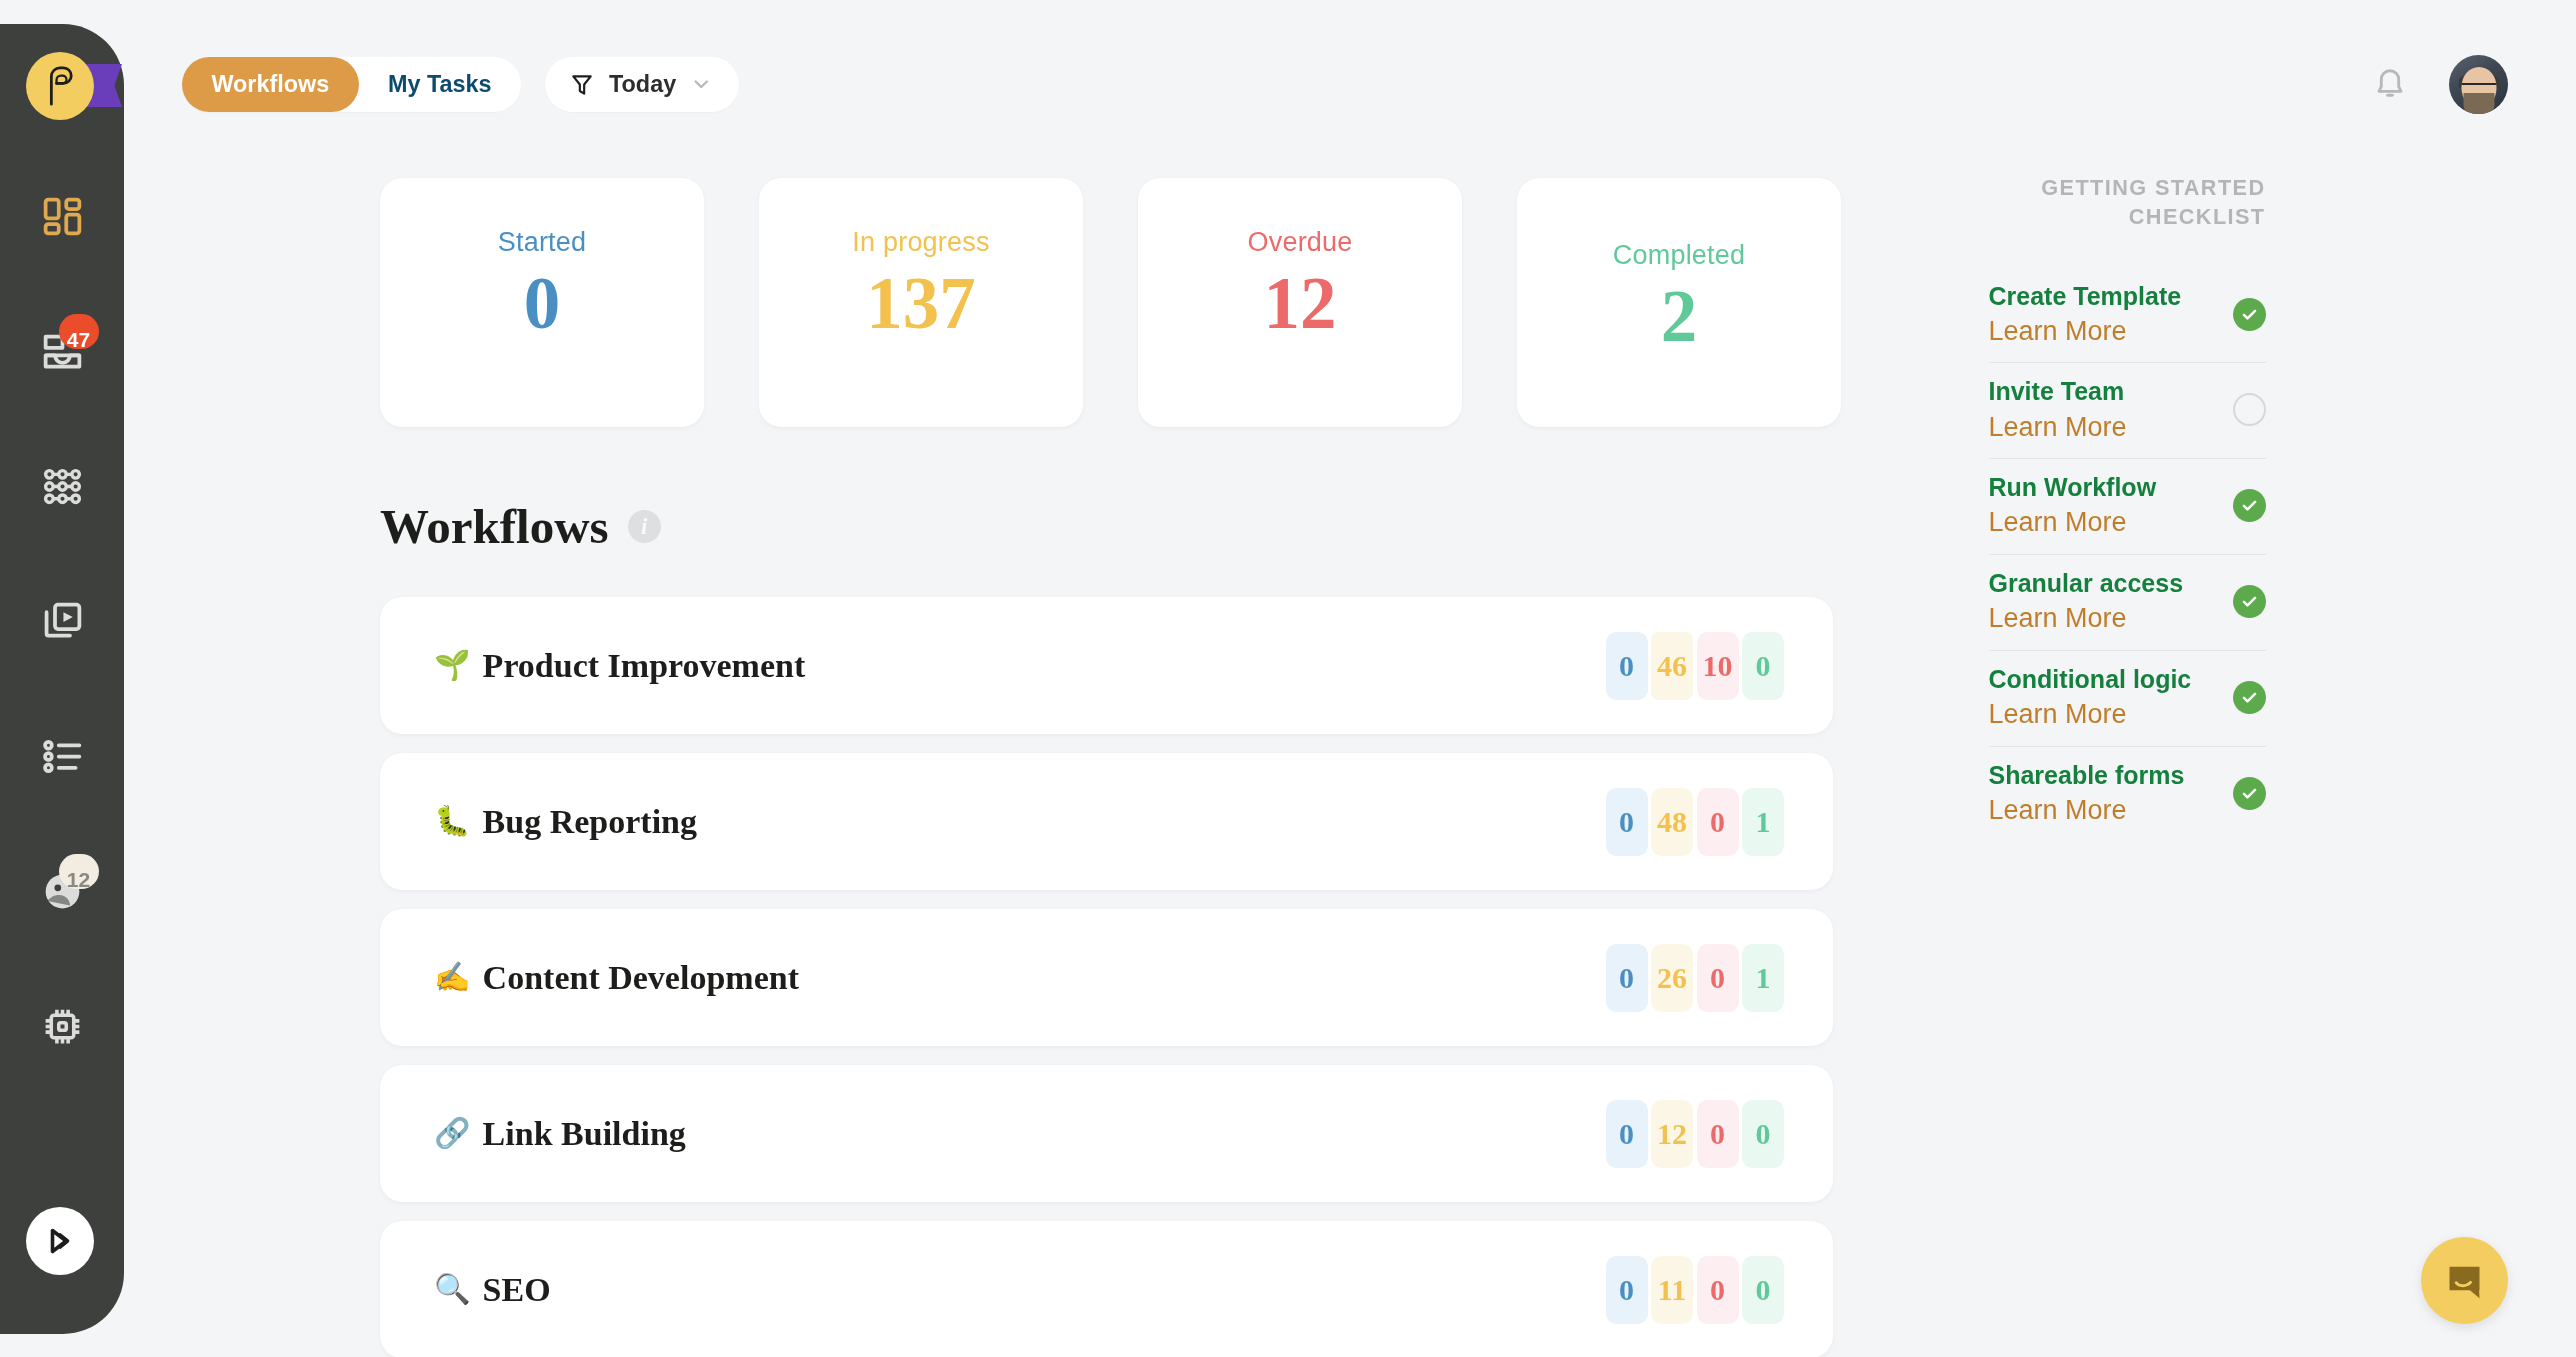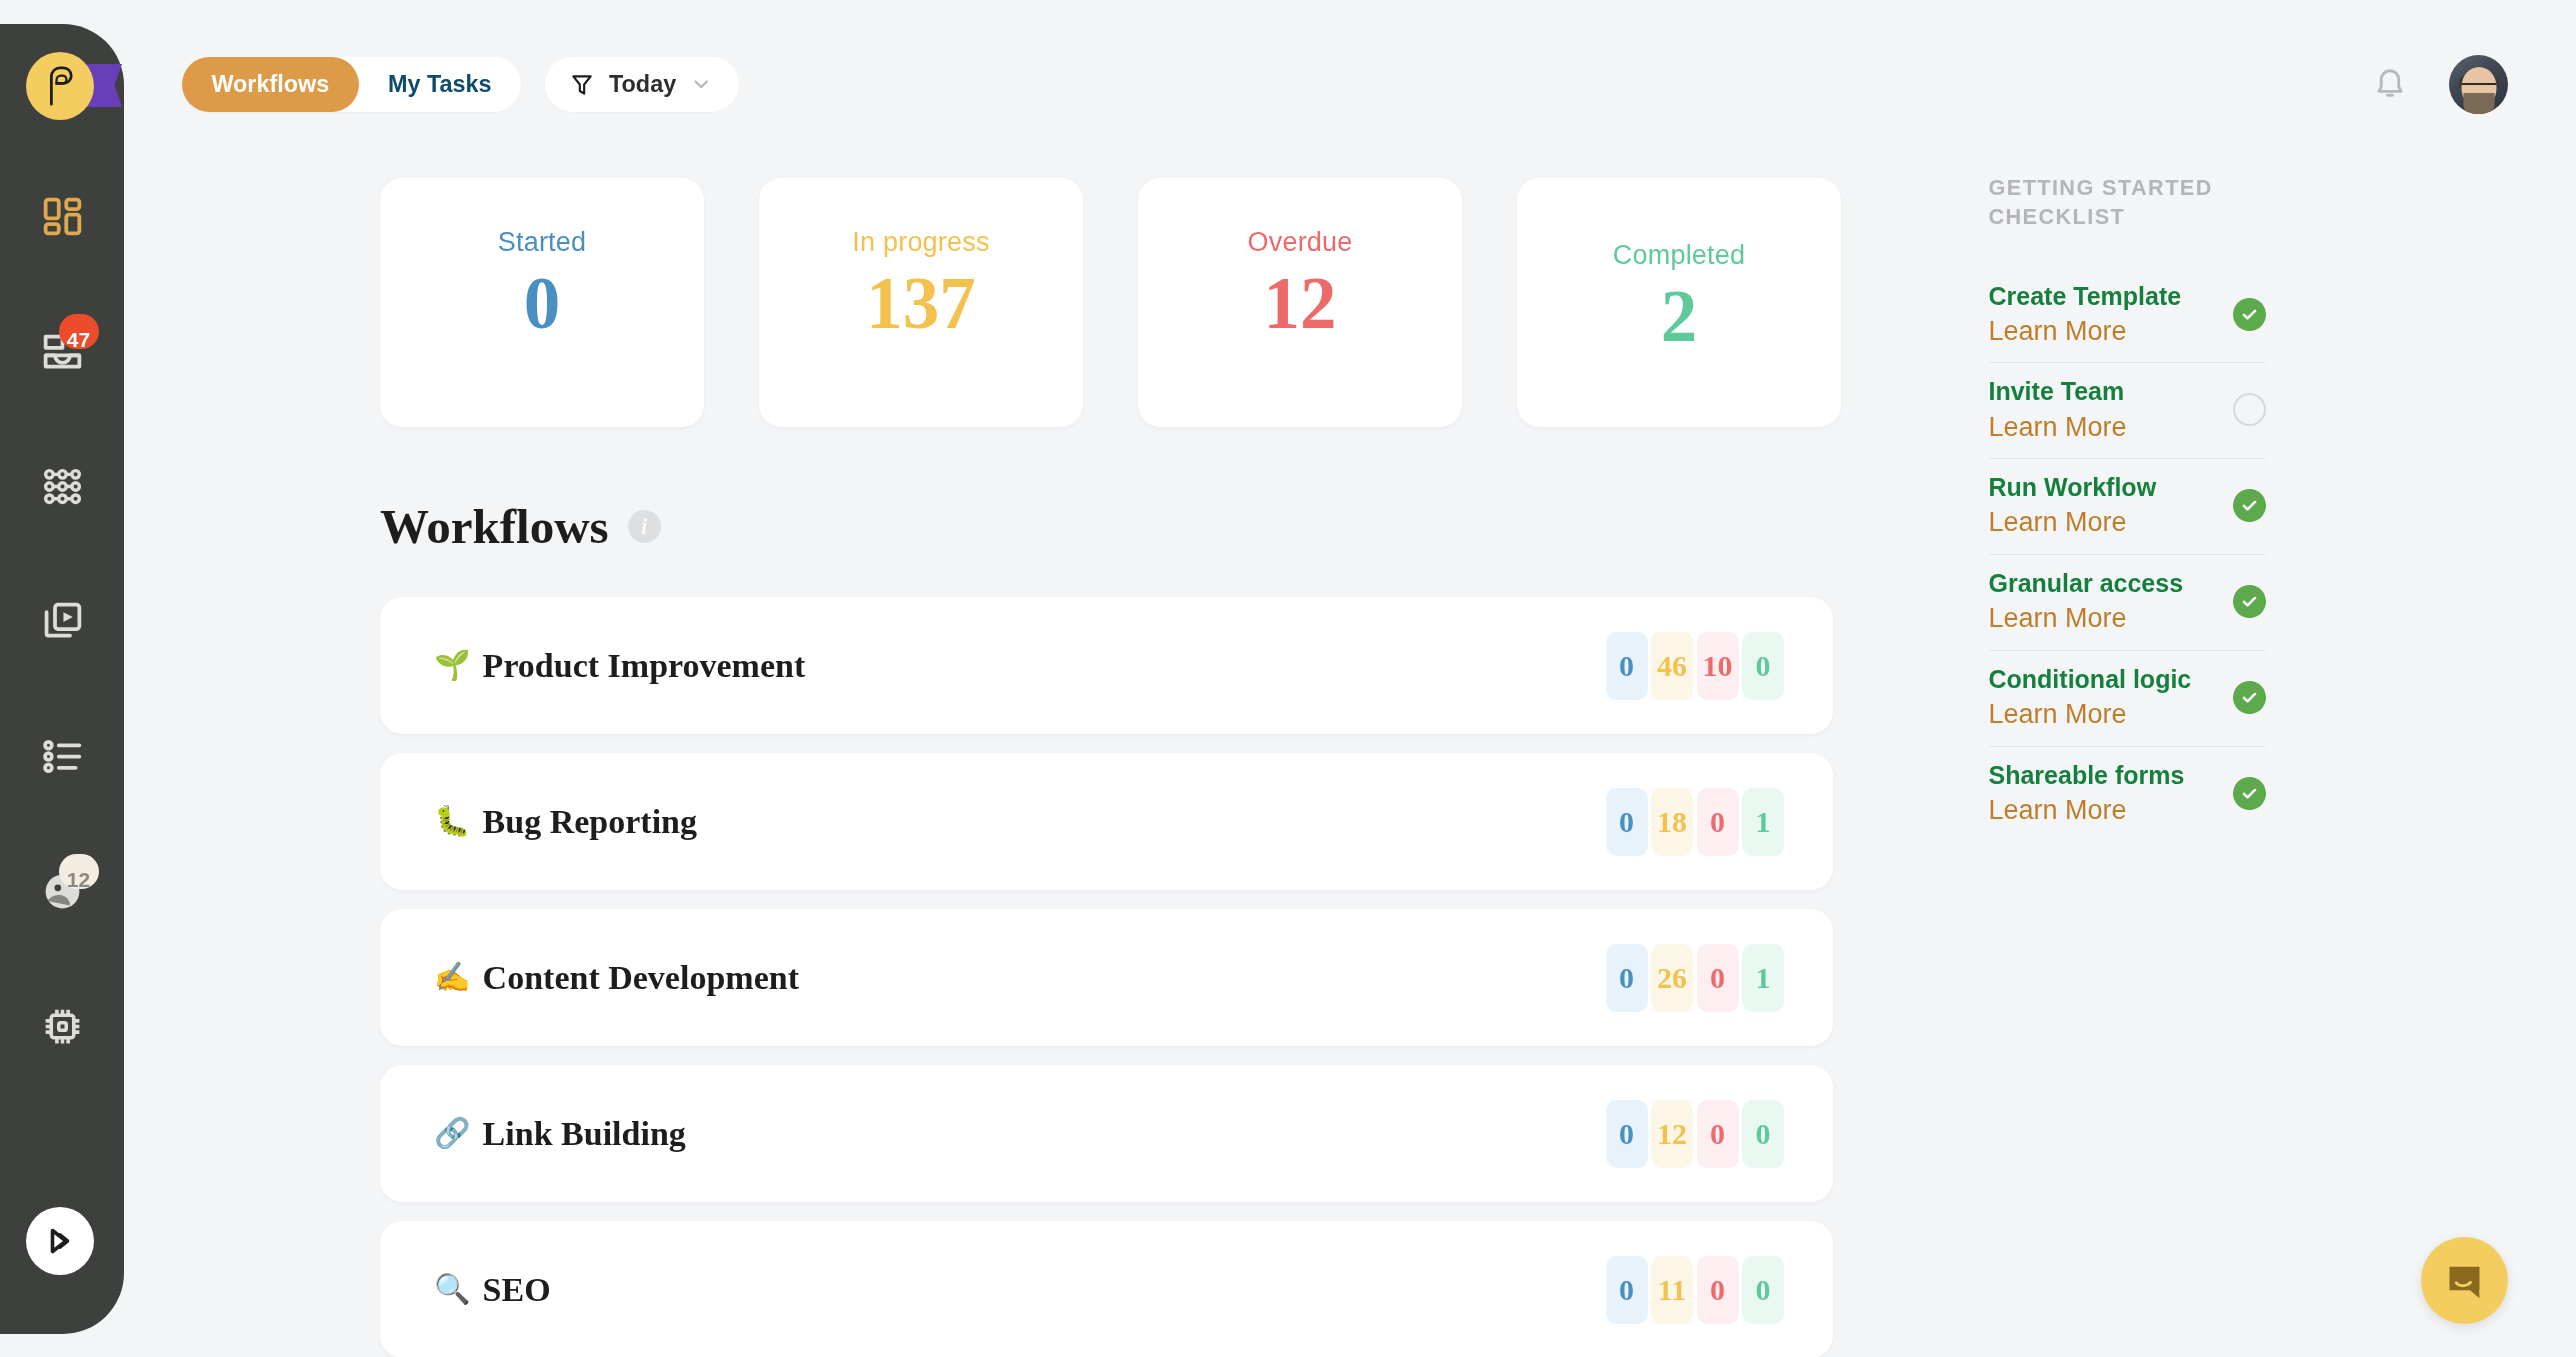--- a/index.html
+++ b/index.html
@@ -125,21 +125,21 @@
   .wf-counts { display: flex; gap: 3.5px; }
   .count-pill {
     width: 42px; height: 68px; border-radius: 10.4px;
     display: flex; align-items: center; justify-content: center;
     font-family: "Liberation Serif", serif; font-weight: bold; font-size: 30px;
   }
 
   
   .rightpanel { position: absolute; left: 1945px; top: 91px; width: 364px; }
   .gs-title {
-    text-align: left; color: #b3b5b8; font-size: 21.7px; font-weight: bold;
+    text-align: right; color: #b3b5b8; font-size: 21.7px; font-weight: bold;
     letter-spacing: 1.4px; line-height: 1.35; margin-top: 82px; width: 277px; margin-left: auto; margin-right: auto;
   }
   .gs-list { margin-top: 36px; width: 277px; margin-left: auto; margin-right: auto; }
   .gs-item {
     display: flex; align-items: center; justify-content: space-between;
     padding: 14px 0 15.6px 0; border-bottom: 1.7px solid #e4e5e7; cursor: pointer;
   }
   .gs-item:last-child { border-bottom: none; }
   .gs-text .gs-label { font-size: 25px; font-weight: bold; color: #15803d; display: block; }
   .gs-text .gs-link { font-size: 27px; color: #c07d2a; display: block; margin-top: 5.2px; cursor: pointer; }
@@ -335,21 +335,21 @@
             <div class="count-pill" style="background: rgb(233, 248, 241); color: rgb(95, 201, 154);">0</div>
           </div>
         </div>
         <div class="wf-row">
           <div class="wf-name">
             <span class="wf-emoji">🐛</span>
             <span>Bug Reporting</span>
           </div>
           <div class="wf-counts">
             <div class="count-pill" style="background: rgb(232, 242, 251); color: rgb(74, 143, 194);">0</div>
-            <div class="count-pill" style="background: rgb(252, 246, 230); color: rgb(242, 193, 78);">18</div>
+            <div class="count-pill" style="background: rgb(252, 246, 230); color: rgb(242, 193, 78);">48</div>
             <div class="count-pill" style="background: rgb(253, 238, 241); color: rgb(237, 106, 106);">0</div>
             <div class="count-pill" style="background: rgb(233, 248, 241); color: rgb(95, 201, 154);">1</div>
           </div>
         </div>
         <div class="wf-row">
           <div class="wf-name">
             <span class="wf-emoji">✍️</span>
             <span>Content Development</span>
           </div>
           <div class="wf-counts">

